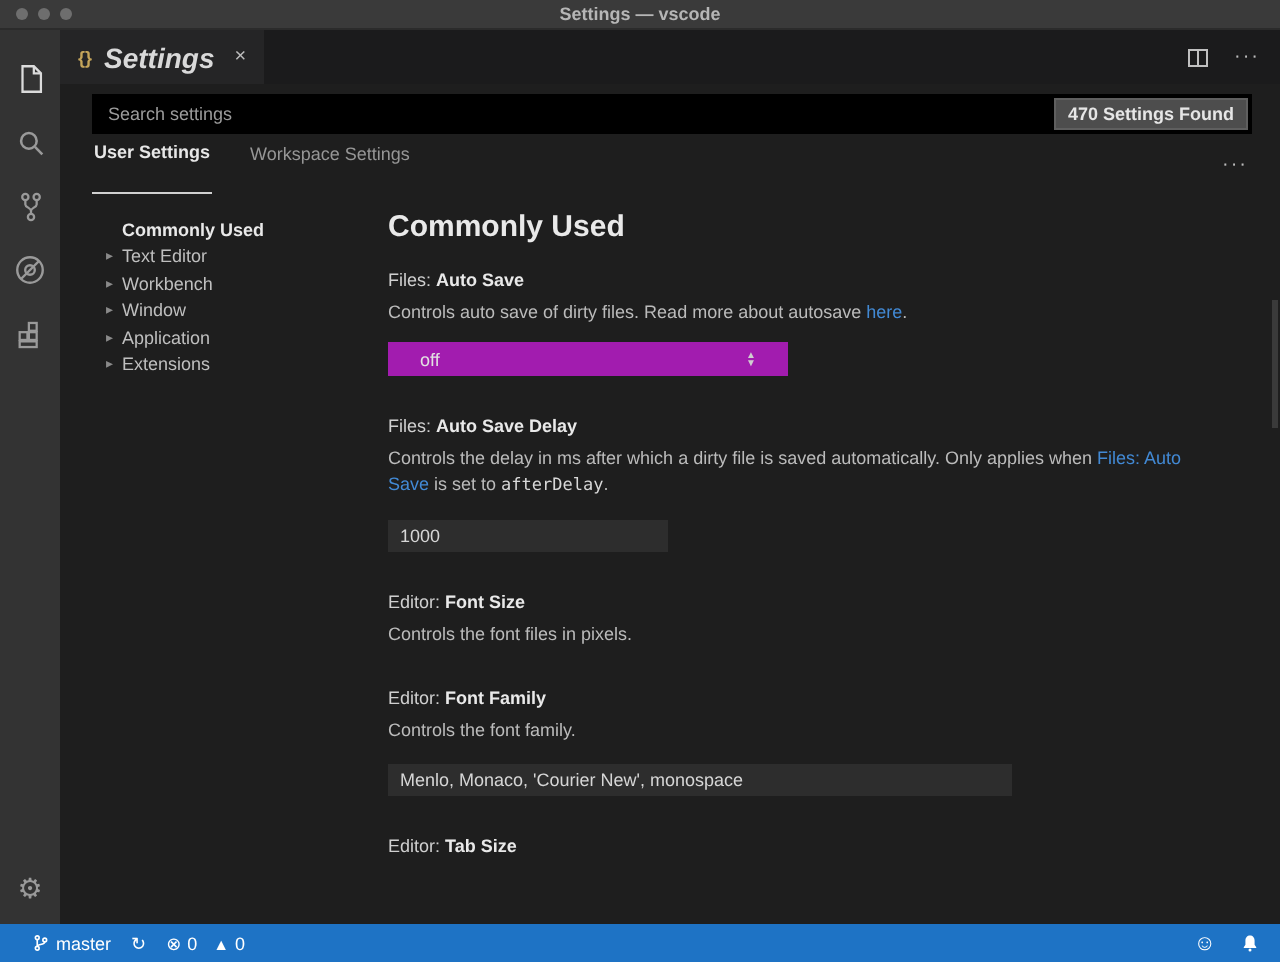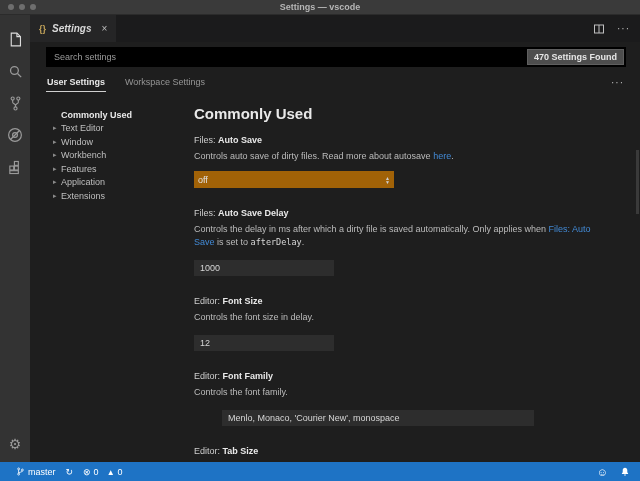--- a/index.html
+++ b/index.html
@@ -27,36 +27,36 @@
   .activitybar .spacer { flex:1; }
   .gear { font-size:14px; color:#9a9a9a; margin-bottom:10px; }
 
   
   .editorcol { flex:1; display:flex; flex-direction:column; min-width:0; background:#1e1e1e; }
 
   
   .tabbar { height:27px; background:#1b1b1c; display:flex; align-items:stretch; flex:0 0 auto; }
   .tab { background:#252526; display:flex; align-items:center; padding:0 9px; gap:6px; }
   .tab .braces { color:#c5a55a; font-size:9px; font-weight:bold; }
-  .tab .tab-label { color:#d9d9d9; font-size:10px; font-style:italic; font-weight:bold; }
+  .tab .tab-label { color:#d9d9d9; font-size:14px; font-style:italic; font-weight:bold; }
   .tab .close { color:#bdbdbd; font-size:10px; margin-left:4px; }
   .tabbar-actions { margin-left:auto; display:flex; align-items:center; gap:12px; padding-right:10px; color:#c0c0c0; }
   .tabbar-actions .more { font-size:10px; letter-spacing:1px; color:#bdbdbd; }
 
   
   .settings { flex:1; position:relative; overflow:hidden; padding:5px 14px 0 16px; display:flex; flex-direction:column; }
   .searchbox { height:20px; background:#000000; display:flex; align-items:center;
     padding-left:8px; position:relative; flex:0 0 auto; }
   .searchbox .placeholder { color:#9b9b9b; font-size:9px; }
   .count-badge { position:absolute; right:2px; top:2px; bottom:2px; background:#4d4d4d;
     border:1px solid #5f5f5f; color:#e6e6e6; font-size:9px; font-weight:bold;
     display:flex; align-items:center; padding:0 6px; }
 
   .scope-tabs { display:flex; align-items:center; height:30px; flex:0 0 auto; position:relative; }
-  .scope-tab { font-size:9px; margin-right:18px; padding:4px 1px 4px; color:#969696; }
+  .scope-tab { font-size:9px; margin-right:18px; padding:4px 1px 15px; color:#969696; }
   .scope-tab.active { color:#e7e7e7; font-weight:bold; border-bottom:1px solid #d0d0d0; }
   .scope-more { position:absolute; right:2px; color:#bdbdbd; font-size:10px; letter-spacing:1px; }
 
   .body { flex:1; display:flex; min-height:0; padding-top:8px; }
 
   
   .toc { width:148px; flex:0 0 auto; padding-top:3px; }
   .toc-row { height:13.5px; display:flex; align-items:center; font-size:9px; color:#bfbfbf; }
   .toc-row .twisty { width:8px; color:#8a8a8a; font-size:7px; margin-left:7px; }
   .toc-row .no-twisty { width:8px; margin-left:7px; }
@@ -66,27 +66,27 @@
   .content { flex:1; min-width:0; }
   h1.heading { font-size:15px; color:#e9e9e9; font-weight:bold; margin:0 0 13px 0; }
   .section { margin-bottom:20px; }
   .setting-title { font-size:9px; margin-bottom:5px; }
   .setting-title .cat { color:#cfcfcf; }
   .setting-title .nm { color:#e9e9e9; font-weight:bold; }
   .setting-desc { font-size:9px; color:#bbbbbb; line-height:13px; max-width:414px; margin-bottom:8px; }
   .setting-desc .link { color:#4289d4; }
   .setting-desc .code { font-family:"DejaVu Sans Mono", monospace; font-size:8.5px; color:#d8d8d8;text-align:center; }
 
-  .select-ctl { width:200px; height:17px; background:#a16207; display:flex; align-items:center;
-    padding:0 4px; color:#e2e2e2; font-size:9px; }
+  .select-ctl { width:200px; height:17px; background:#a21caf; display:flex; align-items:center;
+    padding:0 16px; color:#e2e2e2; font-size:9px; }
   .select-ctl .arrows { margin-left:auto; display:flex; flex-direction:column; line-height:4px;
     font-size:5px; color:#cfcfcf; }
   input.txt { background:#2d2d2d; border:none; outline:none; height:16px; width:140px;
     color:#d6d6d6; font-size:9px; padding:0 6px; font-family:"Liberation Sans", sans-serif; }
-  input.txt.wide { width:312px;margin-left:28px; }
+  input.txt.wide { width:312px; }
 
   .scroll-thumb { position:absolute; right:1px; top:108px; width:3px; height:64px; background:#3a3a3a; }
 
   
   .statusbar { height:19px; background:#1e73c5; flex:0 0 auto; display:flex; align-items:center;
     color:#ffffff; font-size:9px; padding:0 10px 0 16px; gap:10px; }
   .sb-item { display:flex; align-items:flex-end; gap:3px; }
   .sb-right { margin-left:auto; display:flex; gap:12px; align-items:center; }
   .sb-ico { font-size:9px; }
   svg { display:block; }
@@ -184,29 +184,25 @@
             <div class="toc-row active">
               <span class="no-twisty"></span>
                 <span class="lbl">Commonly Used</span>
             </div>
             <div class="toc-row">
               <span class="twisty">▸</span>
               <span class="lbl">Text Editor</span>
             </div>
             <div class="toc-row">
               <span class="twisty">▸</span>
+              <span class="lbl">Workbench</span>
+            </div>
+            <div class="toc-row">
+              <span class="twisty">▸</span>
               <span class="lbl">Window</span>
-            </div>
-            <div class="toc-row">
-              <span class="twisty">▸</span>
-              <span class="lbl">Workbench</span>
-            </div>
-            <div class="toc-row">
-              <span class="twisty">▸</span>
-              <span class="lbl">Features</span>
             </div>
             <div class="toc-row">
               <span class="twisty">▸</span>
               <span class="lbl">Application</span>
             </div>
             <div class="toc-row">
               <span class="twisty">▸</span>
               <span class="lbl">Extensions</span>
             </div>
           </div>
@@ -233,22 +229,21 @@
                 <span class="cat">Files: </span><span class="nm">Auto Save Delay</span>
               </div>
               <div class="setting-desc"><span>Controls the delay in ms after which a dirty file is saved automatically. Only applies when </span><span class="link">Files: Auto Save</span><span> is set to </span><span class="code">afterDelay</span><span>.</span></div>
               <input class="txt" value="1000" style="">
             </div>
 
             <div class="section">
               <div class="setting-title">
                 <span class="cat">Editor: </span><span class="nm">Font Size</span>
               </div>
-              <div class="setting-desc"><span>Controls the font size in delay.</span></div>
-              <input class="txt" value="12" style="">
+              <div class="setting-desc"><span>Controls the font files in pixels.</span></div>
             </div>
 
             <div class="section">
               <div class="setting-title">
                 <span class="cat">Editor: </span><span class="nm">Font Family</span>
               </div>
               <div class="setting-desc"><span>Controls the font family.</span></div>
               <input class="txt wide" value="Menlo, Monaco, 'Courier New', monospace" style="">
             </div>
 

